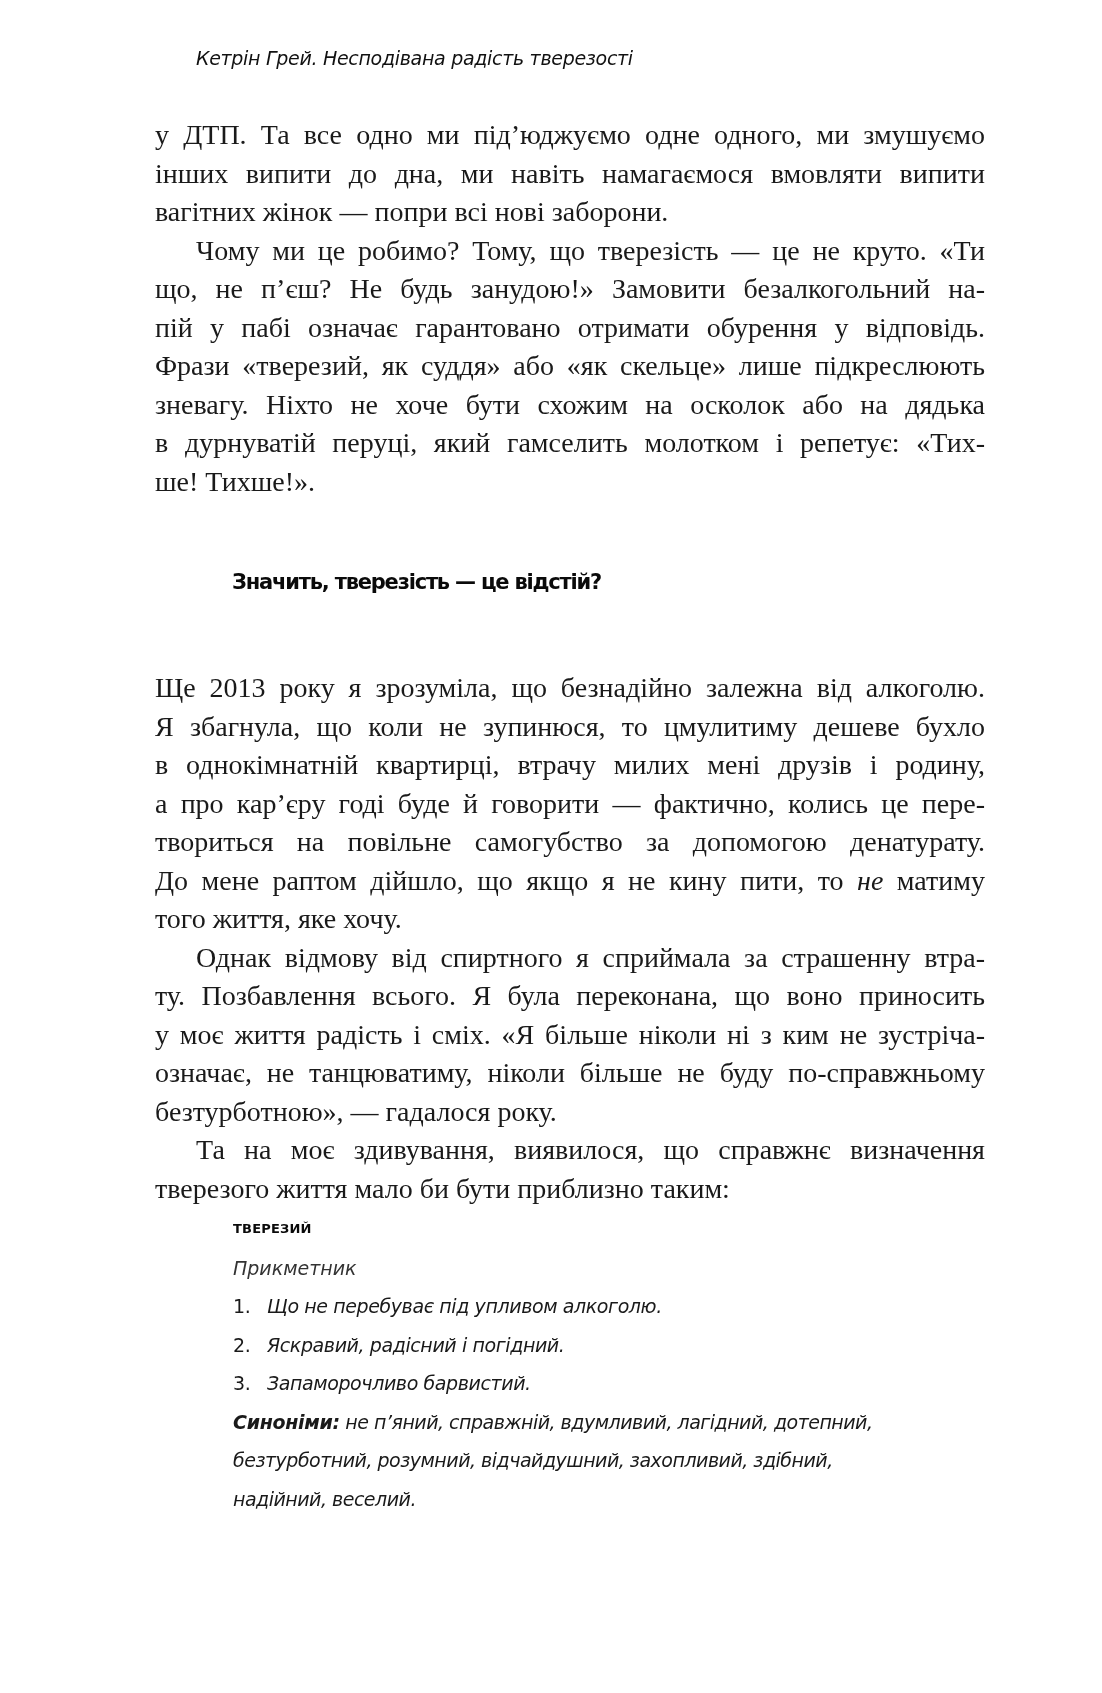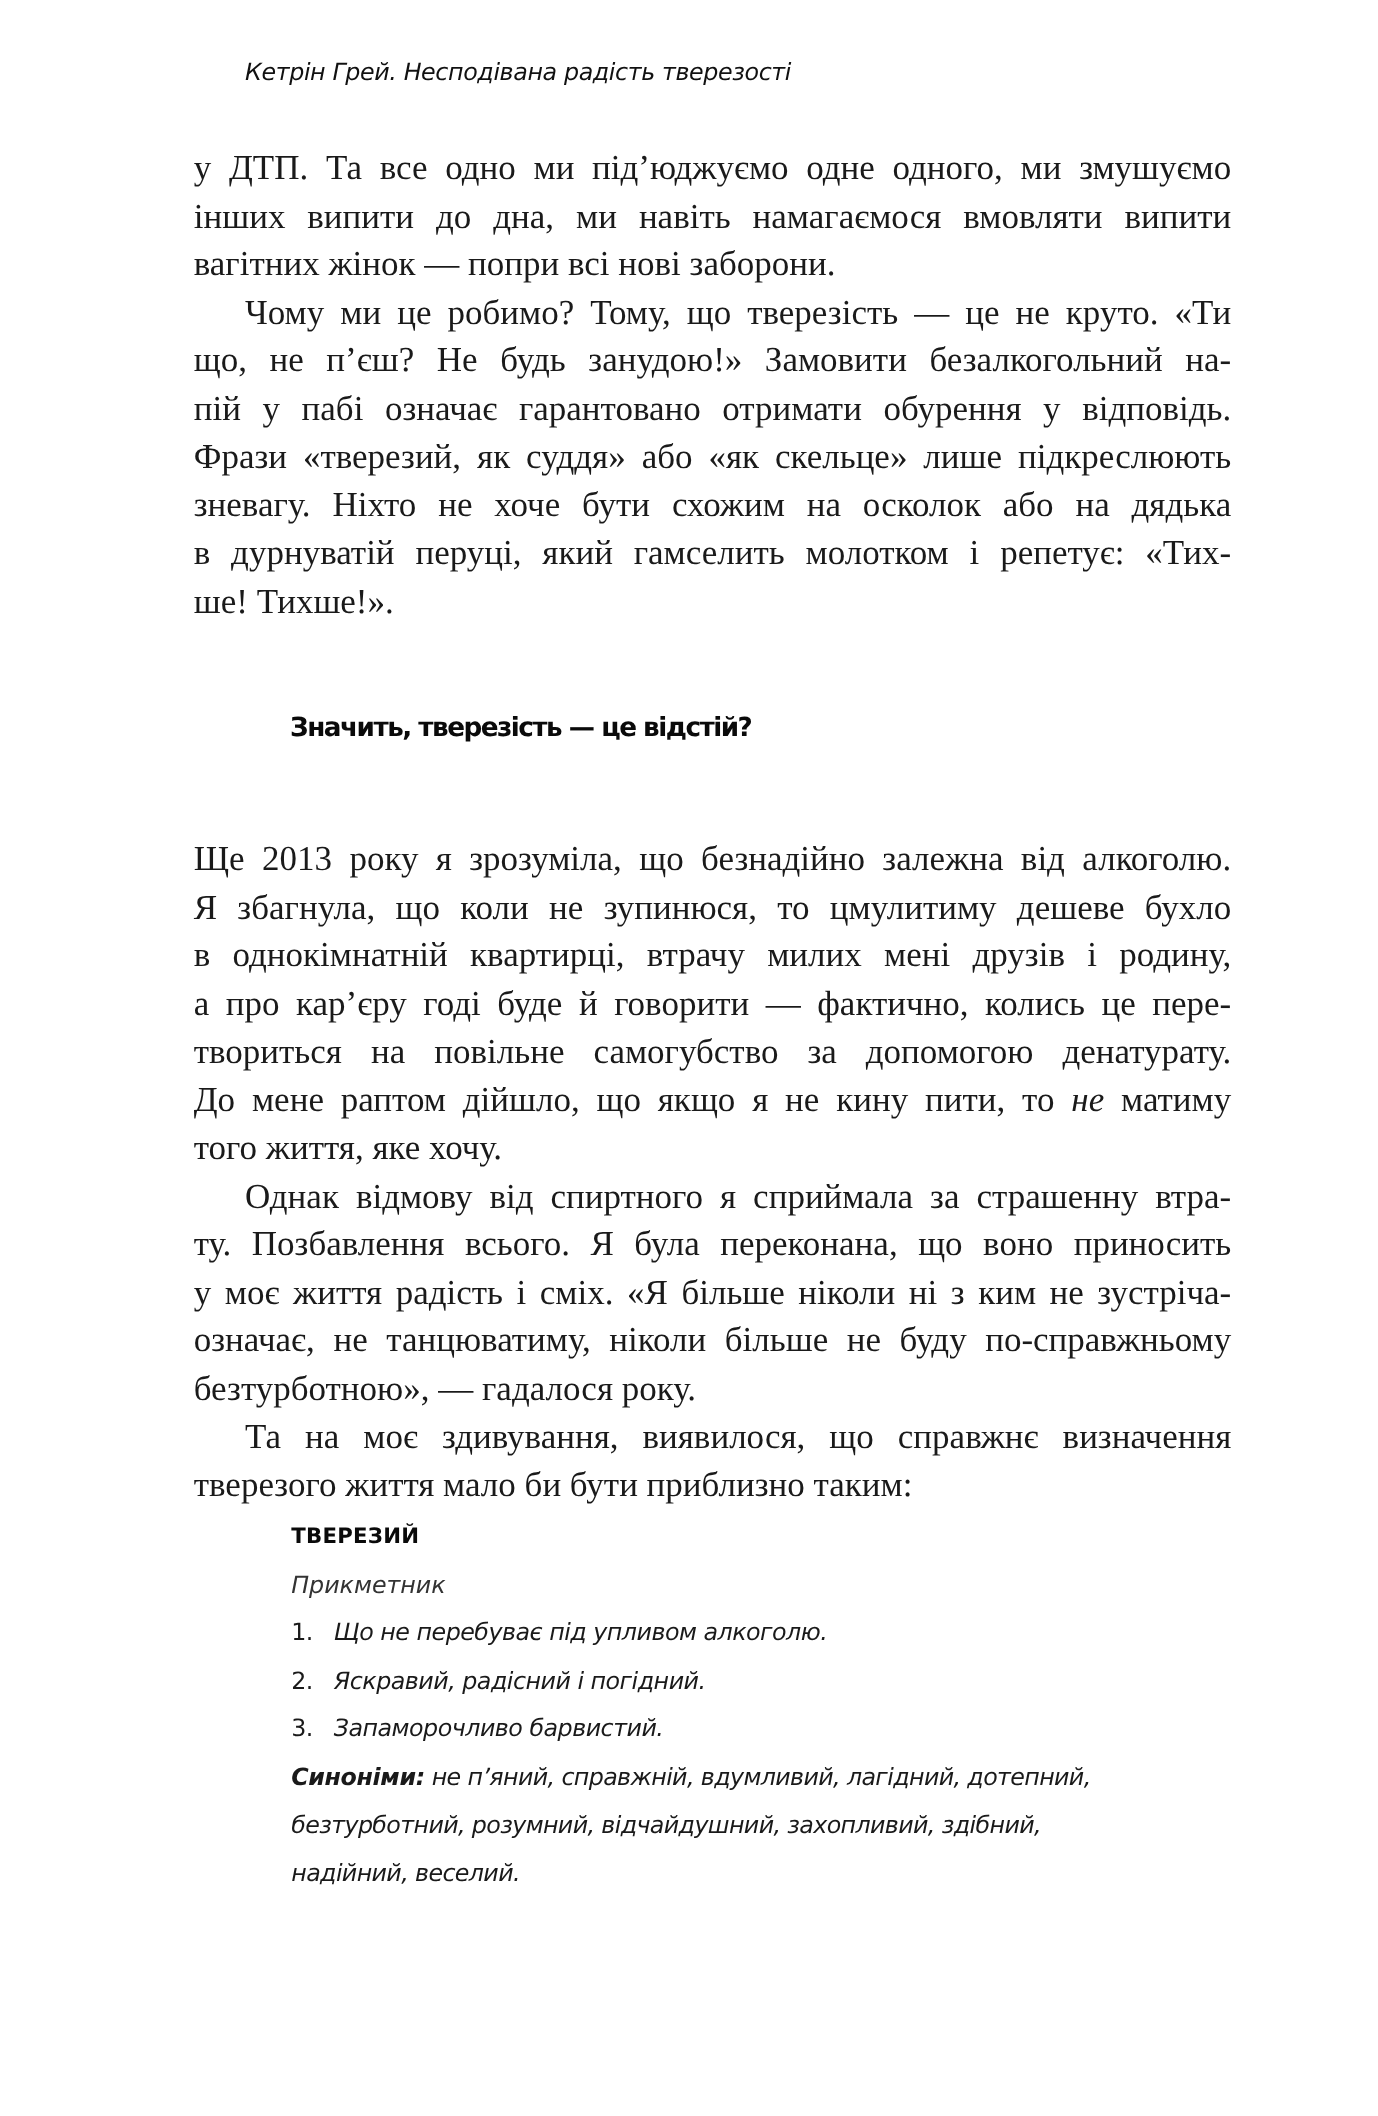--- a/index.html
+++ b/index.html
@@ -20,21 +20,21 @@
   .section-heading {
     position: absolute; left: 232px; top: 570px;
     font-family: "DejaVu Sans", sans-serif; font-weight: bold;
     font-size: 21px; letter-spacing: -1.2px; color: #0a0a0a;
   }
   .definition {
     position: absolute; left: 233px; top: 1210px; width: 700px;
     font-family: "DejaVu Sans", sans-serif; font-size: 19px; line-height: 38.5px;
     color: #1a1a1a;
   }
-  .definition .word { font-weight: bold; font-size: 17px; letter-spacing: 0.2px; color: #0a0a0a; }
+  .definition .word { font-weight: bold; font-size: 13px; letter-spacing: 0.2px; color: #0a0a0a; }
   .definition .pos { font-style: italic; color: #333; }
   .definition .item { display: block; font-style: italic; letter-spacing: -0.4px; }
   .definition .num { display: inline-block; width: 34px; font-style: normal; }
   .definition .syn-label { font-weight: bold; letter-spacing: -0.3px; margin-top: 43px; }
   .definition .syn-line { display: block; font-style: italic; letter-spacing: -0.5px; white-space: nowrap; }
 </style>
 </head>
 <body>
 
 <div class="running-head">Кетрін Грей. Несподівана радість тверезості</div>

